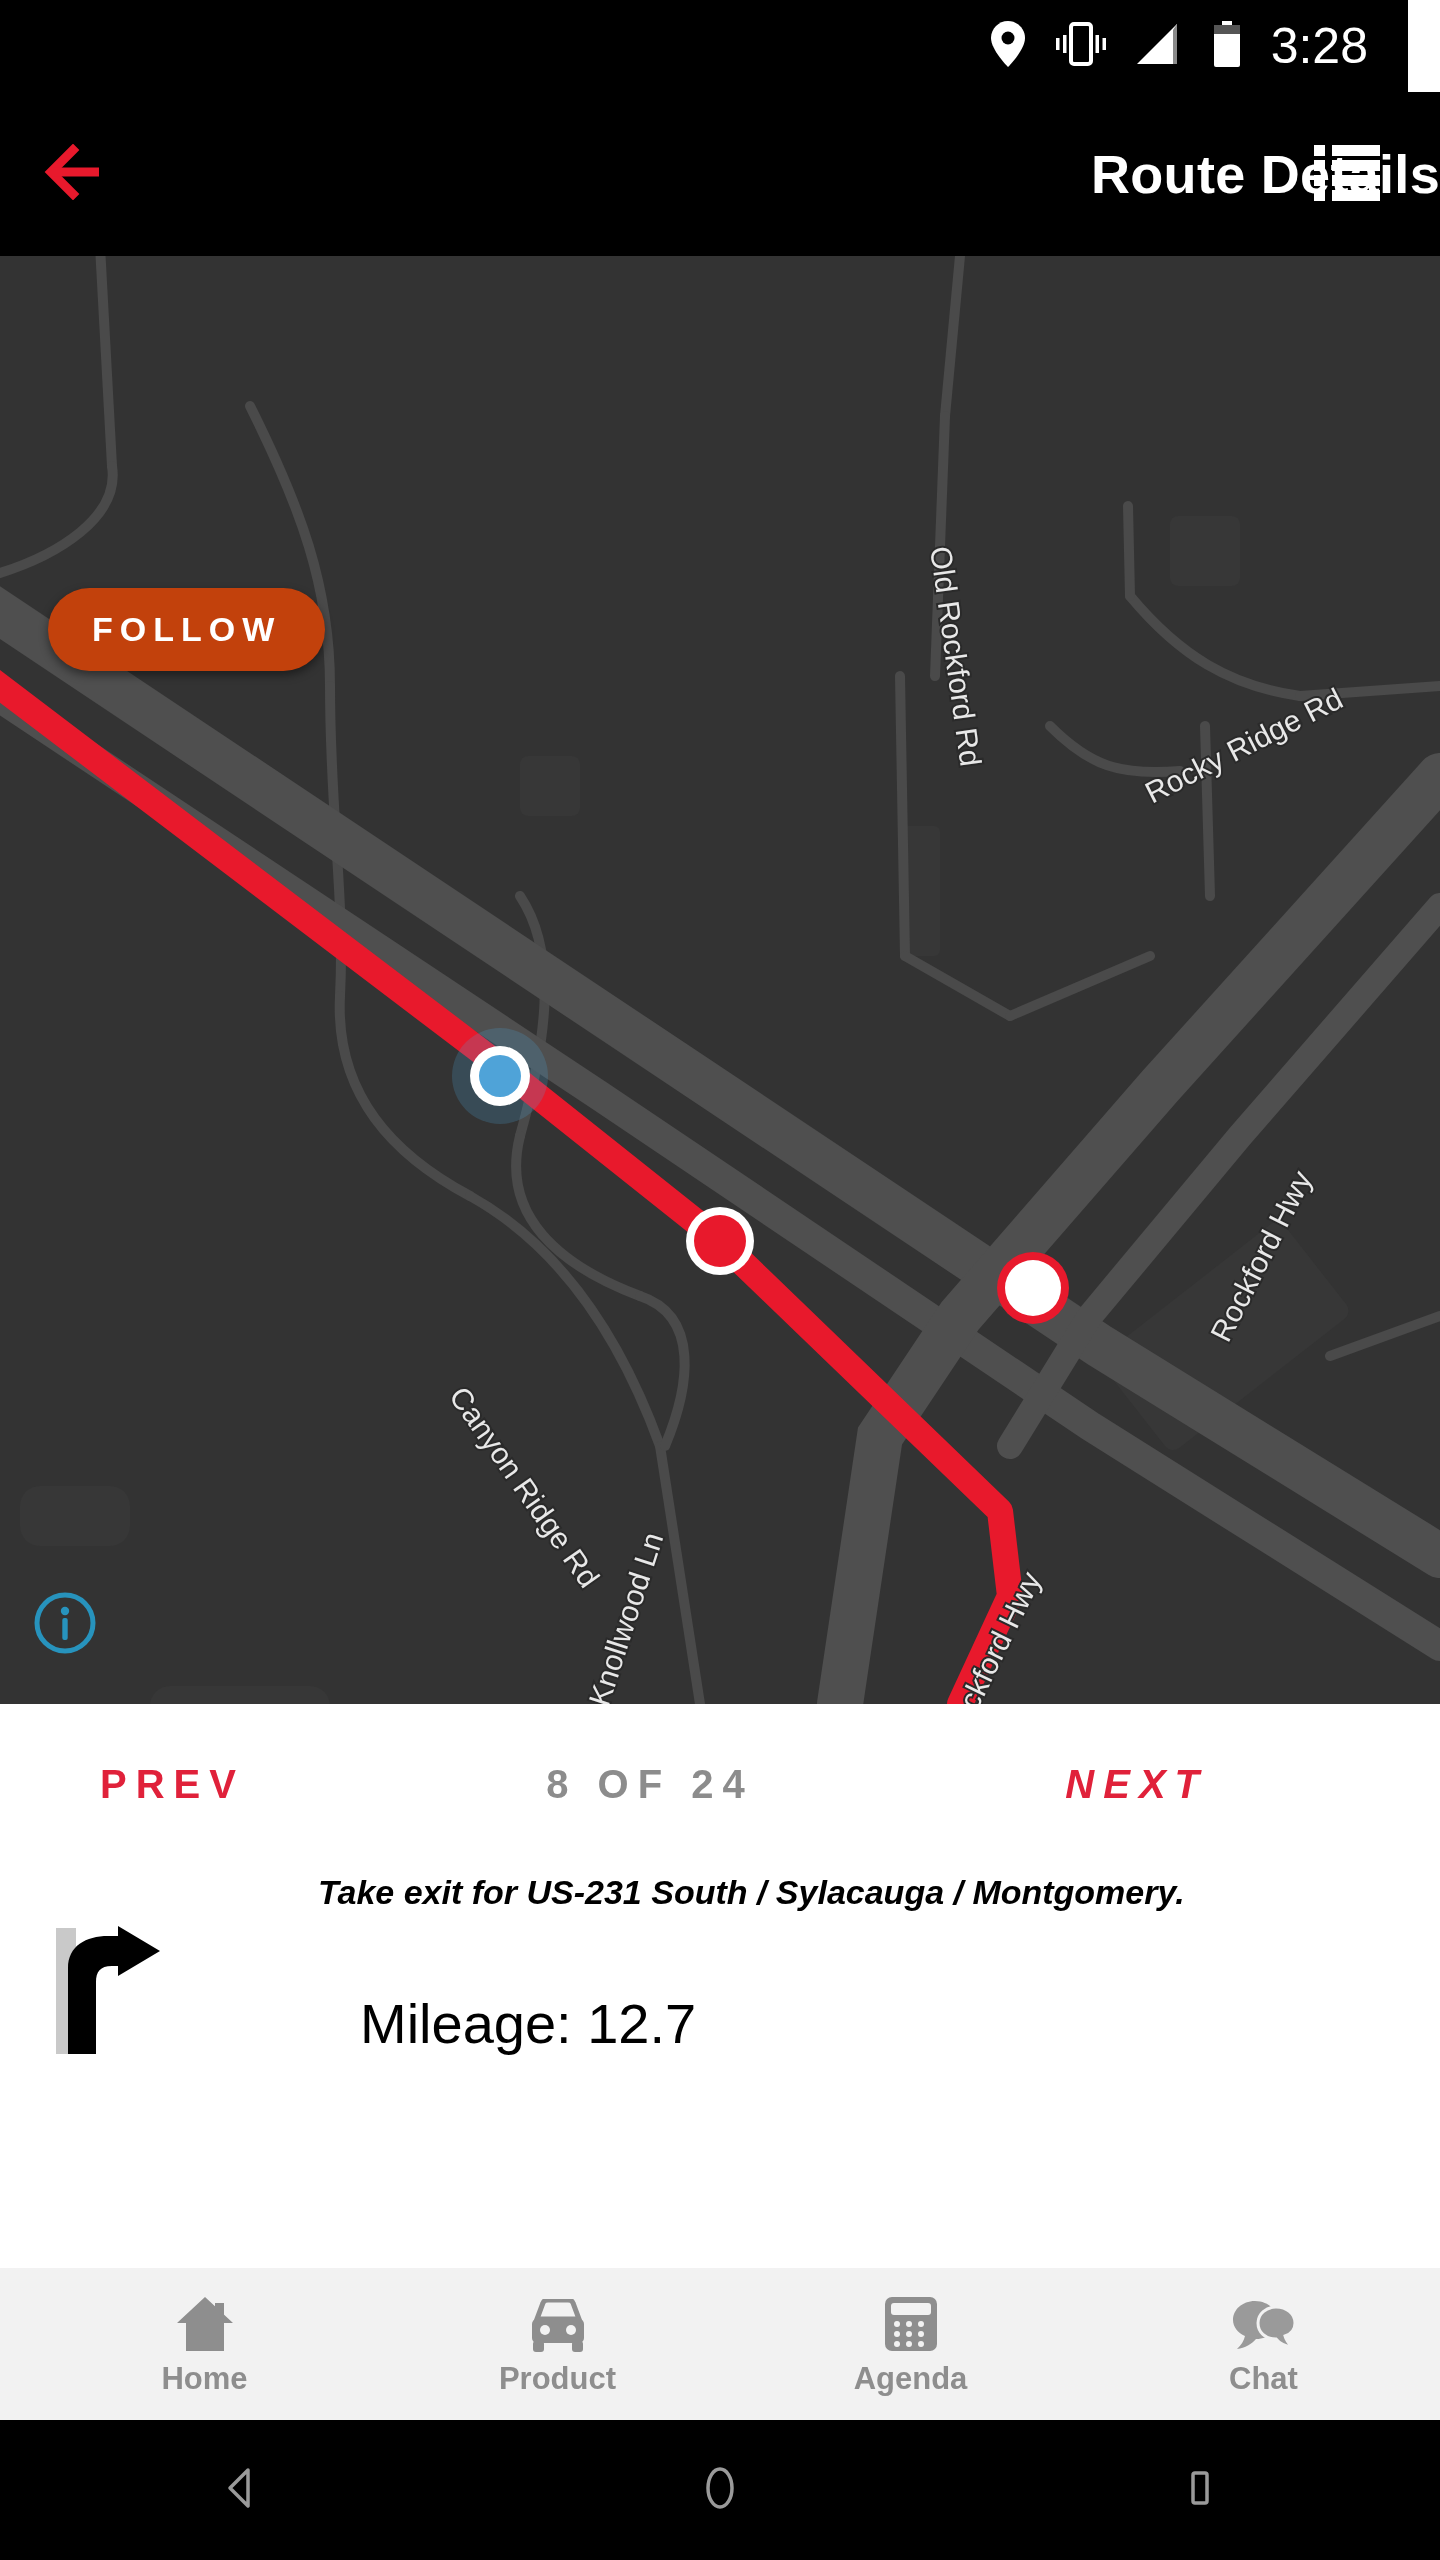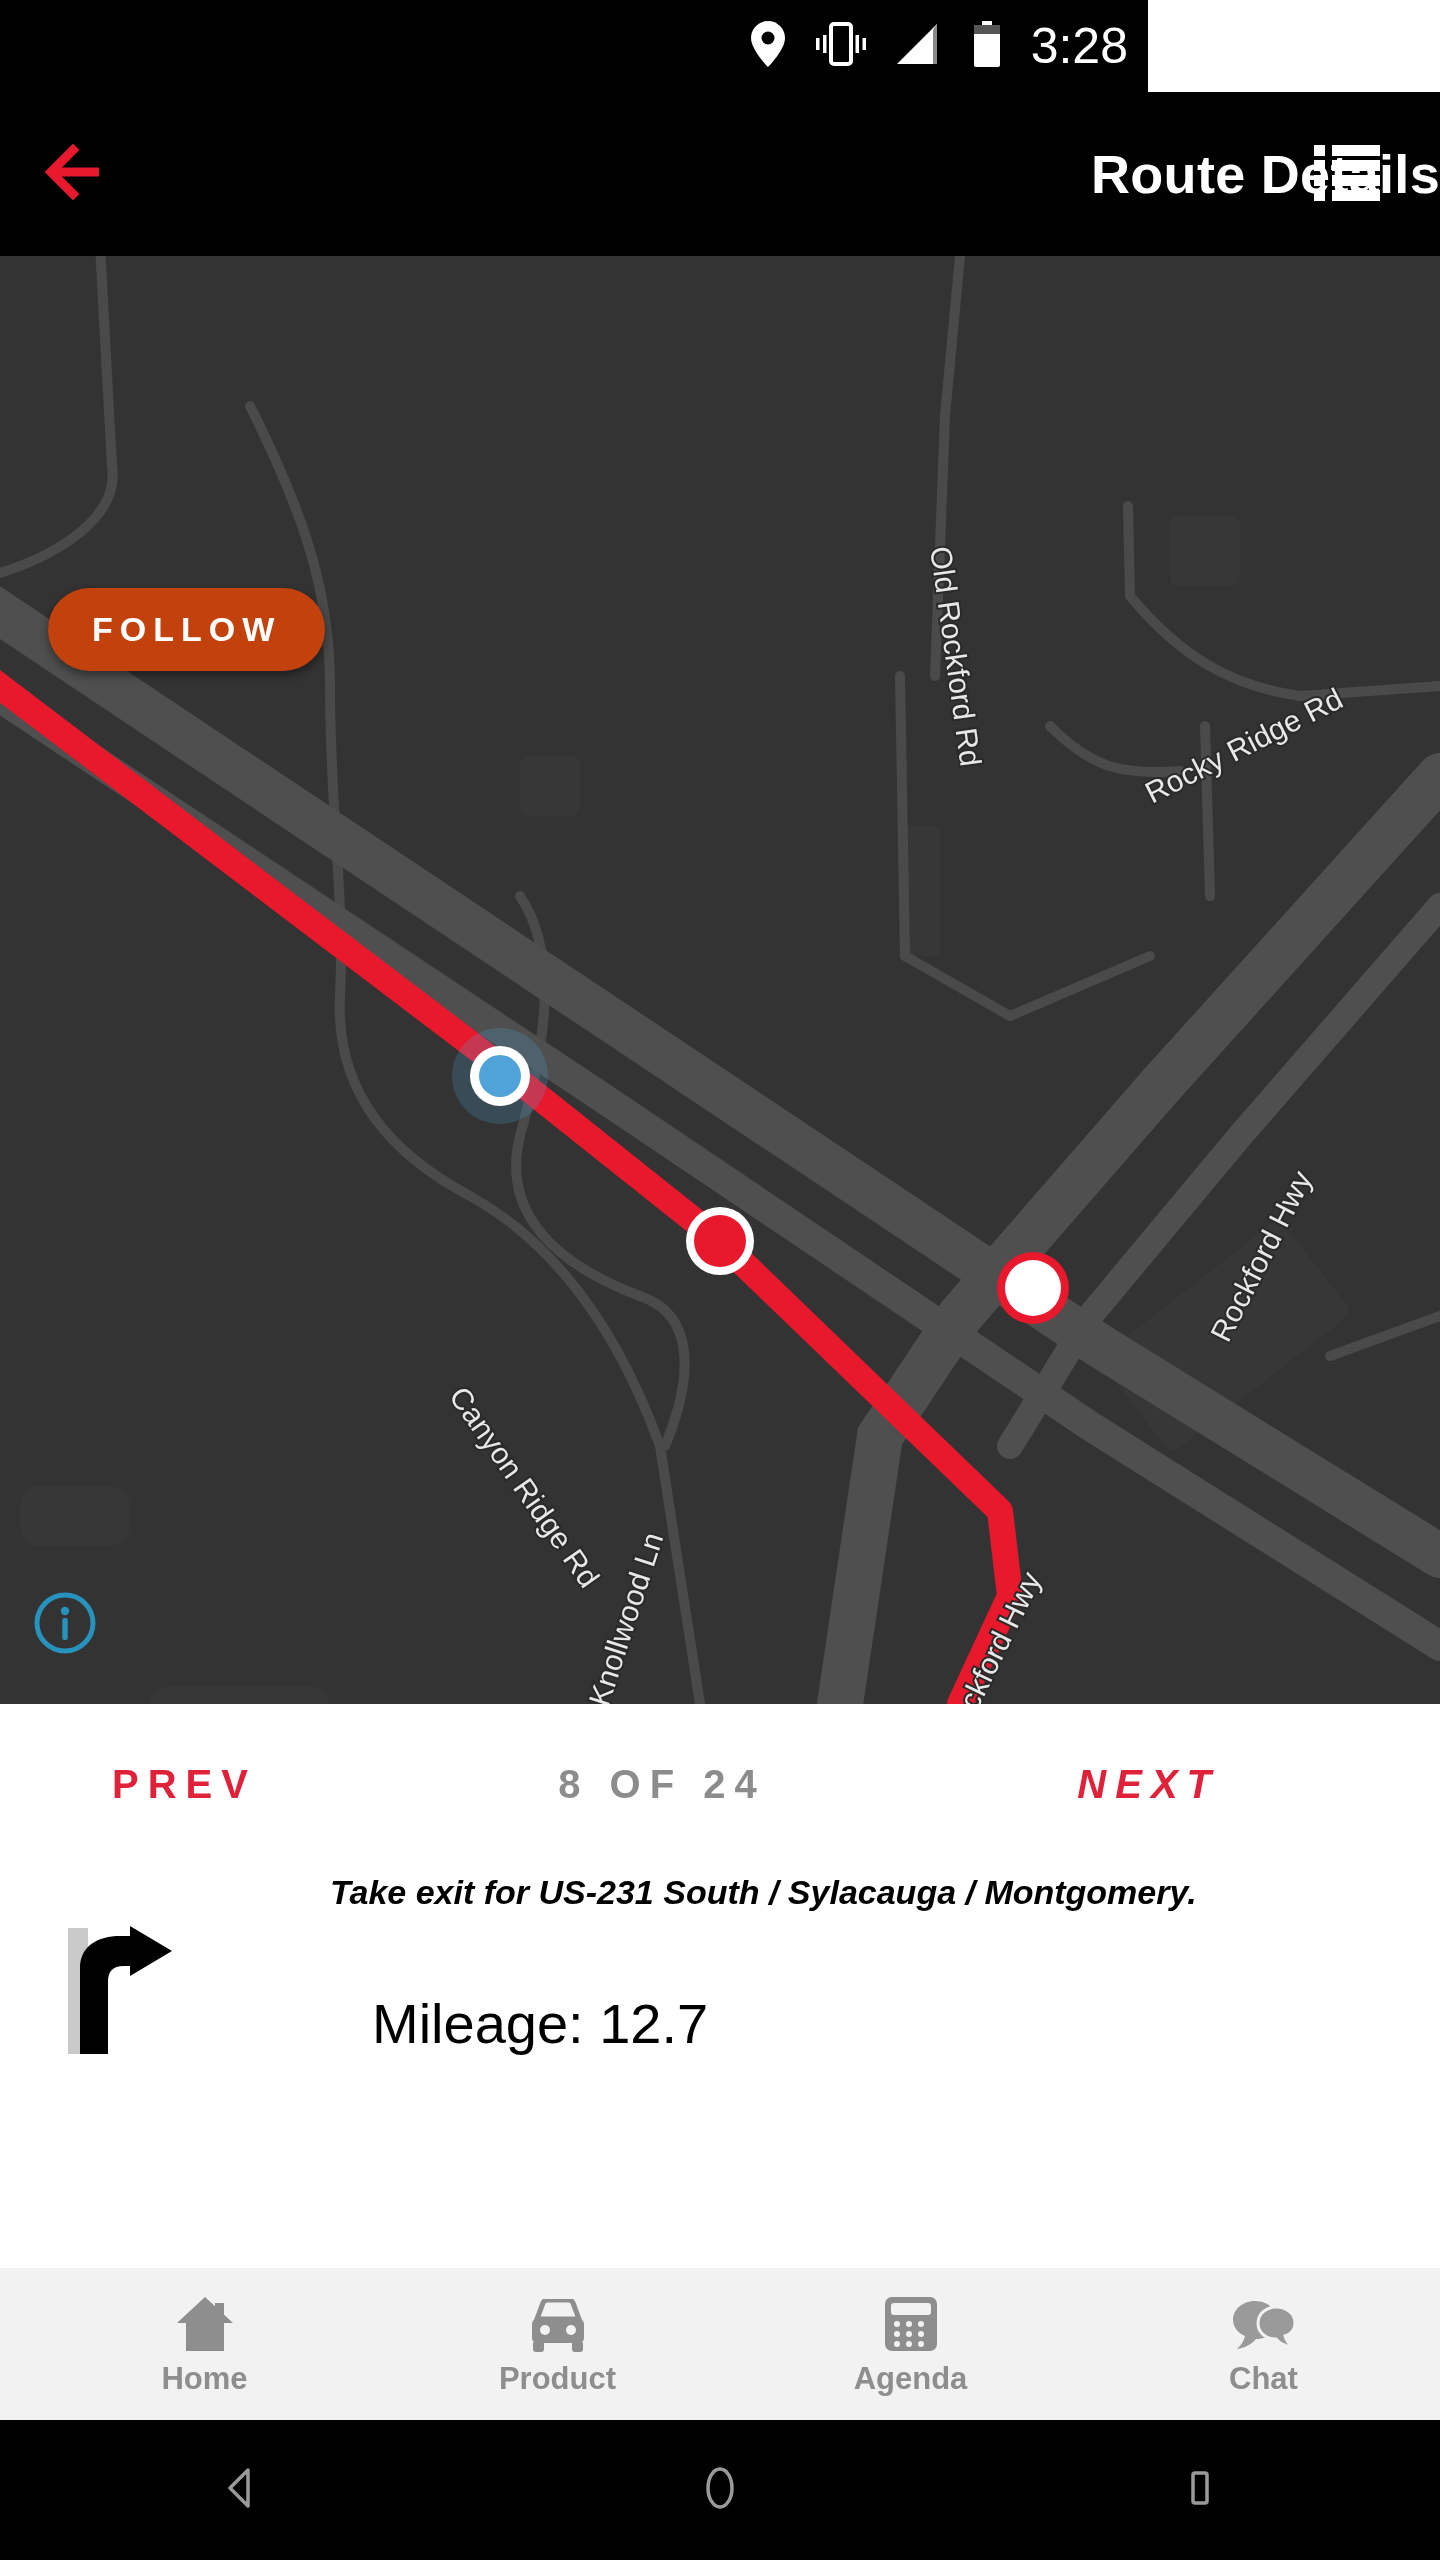--- a/index.html
+++ b/index.html
@@ -6,23 +6,23 @@
   html, body {
     width:1440px; height:2560px;
     background:#000;
     font-family:"Liberation Sans", sans-serif;
     overflow:hidden;
   }
   #app { position:relative; width:1440px; height:2560px; background:#fff; }
 
   
   .statusbar {
-    position:absolute; top:0; left:0; width:1148px; height:92px;
+    position:absolute; top:0; left:0; width:1408px; height:92px;
     background:#000; display:flex; align-items:center; justify-content:flex-end;
-    padding-right:20px;
+    padding-right:40px;
   }
   .sb-icons { display:flex; align-items:center; gap:30px; }
   .sb-ico { display:block; }
   .sb-time {
     color:#fff; font-size:50px; font-weight:400; margin-left:30px;
     letter-spacing:0px; line-height:1;
   }
 
   
   .appbar {
@@ -58,21 +58,21 @@
     box-shadow:0 4px 10px rgba(0,0,0,0.45);
     cursor:pointer; z-index:6;
   }
   .info-btn {
     position:absolute; left:32px; bottom:48px;
     width:66px; height:66px; z-index:6; cursor:pointer;
   }
 
   
   .panel {
-    position:absolute; top:1704px; left:16px; width:1292px; height:564px;
+    position:absolute; top:1704px; left:4px; width:1292px; height:564px;
     background:#fff;
   }
   .navrow {
     position:relative; height:160px; width:100%;
   }
   .prev-btn, .next-btn {
     position:absolute; top:50%; transform:translateY(-50%);
     font-size:40px; font-weight:700; letter-spacing:9px;
     color:#E0213A; cursor:pointer;
   }

